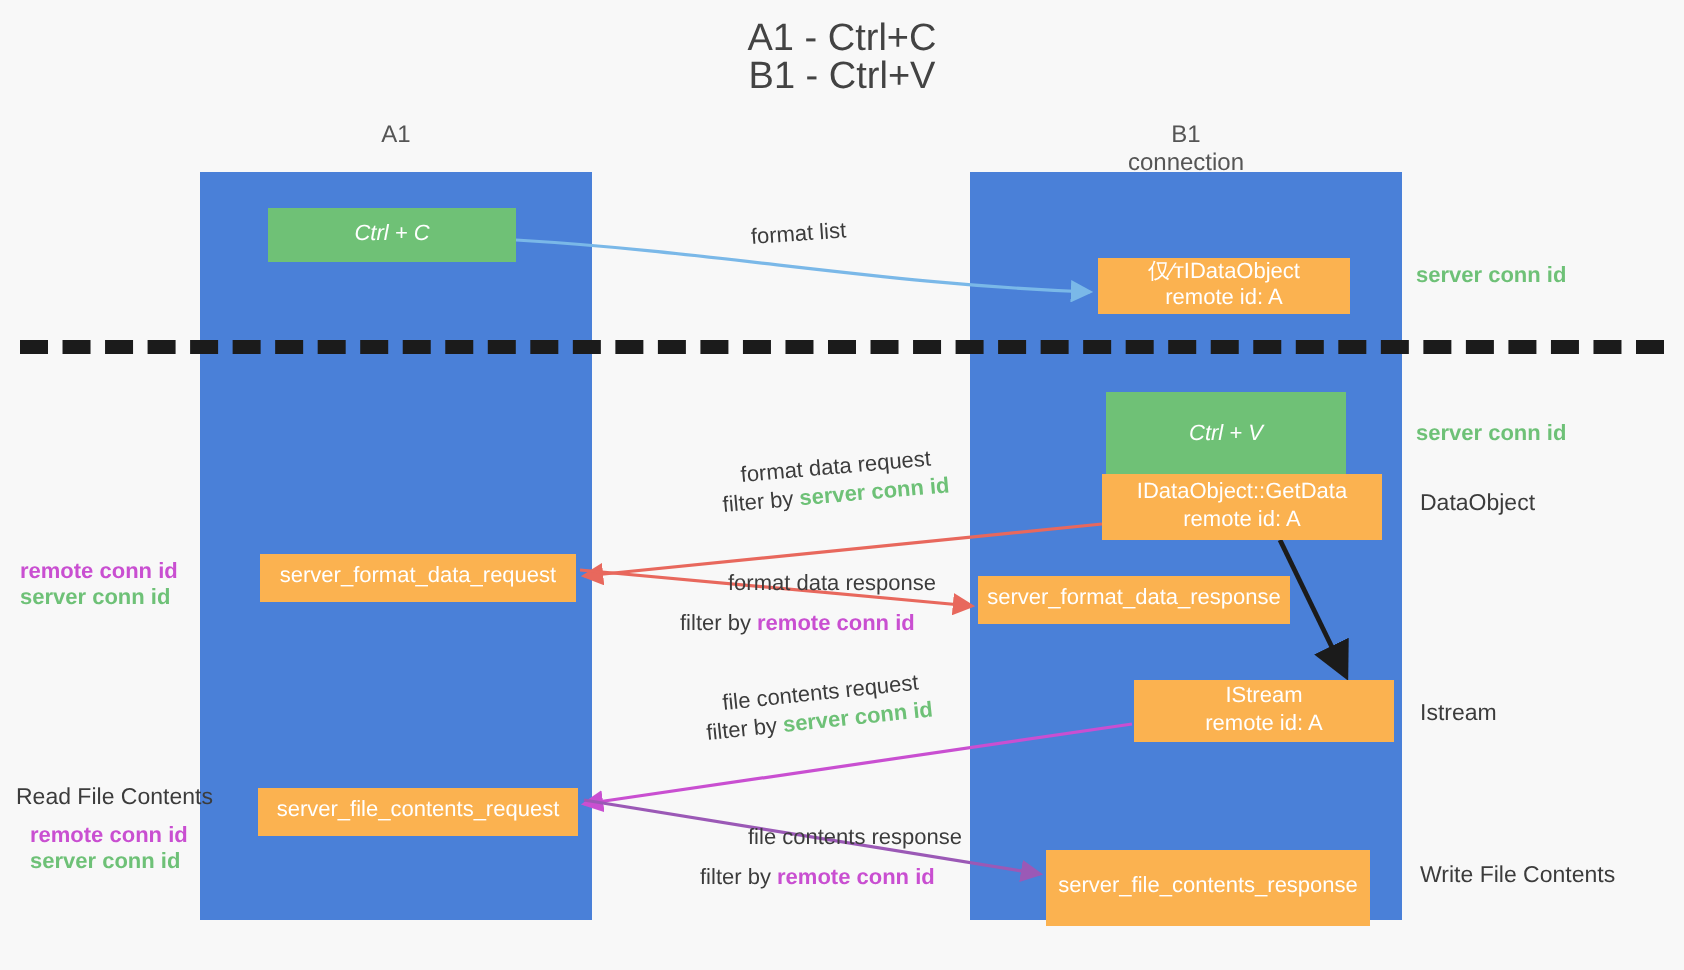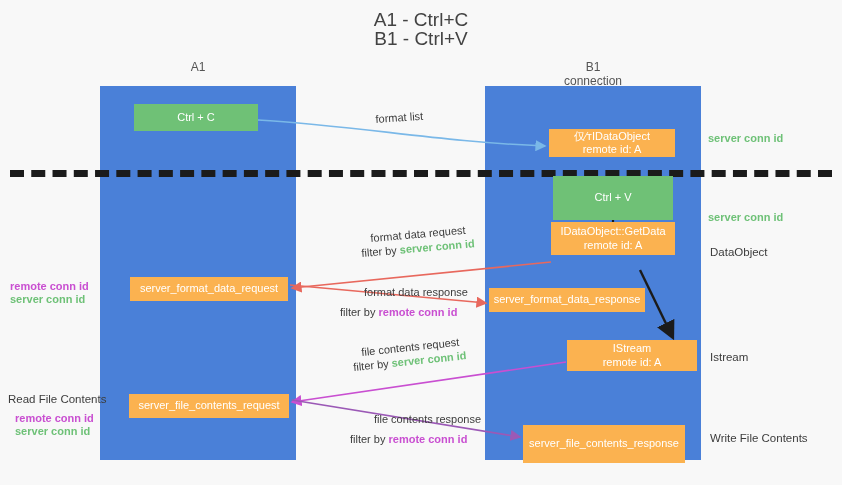--- a/index.html
+++ b/index.html
@@ -38,21 +38,21 @@
     border-top:7px dashed #1b1b1b;
   }
 
   
   .box{
     position:absolute;
     display:flex;flex-direction:column;align-items:center;justify-content:center;
     color:#ffffff;font-size:11px;line-height:13.5px;text-align:center;
     box-sizing:border-box;
   }
-  .box.green{background:#6fc176;}
+  .box.green{background:#6fc176;font-style:italic;}
   .box.orange{background:#fbb250;}
   .box .l2{font-size:11px;}
 
   
   .lbl{position:absolute;font-size:11px;line-height:14px;color:#3c3c3c;white-space:nowrap;}
   .lbl.green{color:#6ec177;font-weight:bold;}
   .lbl.magenta{color:#c94fd1;font-weight:bold;}
   .lbl.side{font-size:11.5px;color:#3c3c3c;}
   .rot{transform-origin:left bottom;}
   .inline-g{color:#6ec177;font-weight:bold;}
@@ -119,25 +119,25 @@
 
   <div class="box green" style="left:134px;top:104px;width:124px;height:27px;">
     <div>Ctrl + C</div>
   </div>
 
   <div class="box orange" style="left:549px;top:129px;width:126px;height:28px;align-items:center;">
     <div>仅⁄тIDataObject</div>
     <div class="l2">remote id: A</div>
   </div>
 
-  <div class="box green" style="left:553px;top:176px;width:120px;height:44px;">
+  <div class="box green" style="left:553px;top:196px;width:120px;height:44px;">
     <div>Ctrl + V</div>
   </div>
 
-  <div class="box orange" style="left:551px;top:222px;width:124px;height:33px;">
+  <div class="box orange" style="left:551px;top:237px;width:140px;height:33px;">
     <div>IDataObject::GetData</div>
     <div class="l2">remote id: A</div>
   </div>
 
   <div class="box orange" style="left:130px;top:277px;width:158px;height:24px;">
     <div>server_format_data_request</div>
   </div>
 
   <div class="box orange" style="left:489px;top:288px;width:156px;height:24px;">
     <div>server_format_data_response</div>

